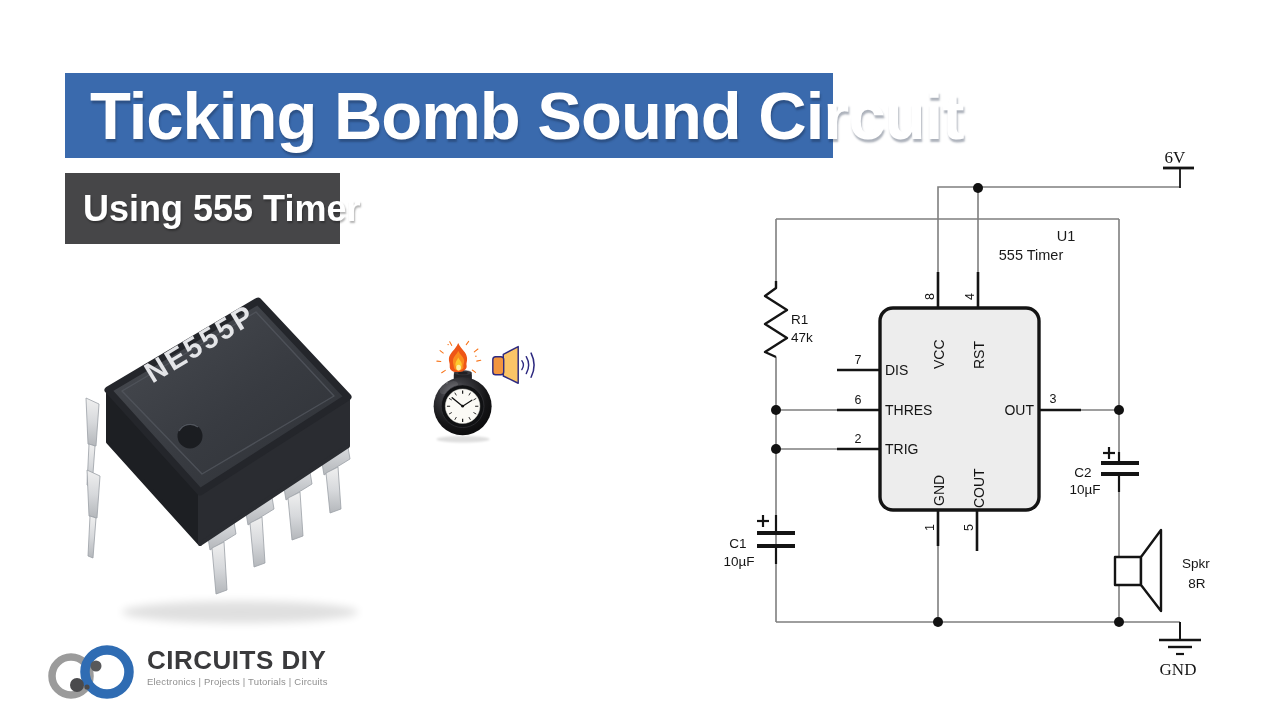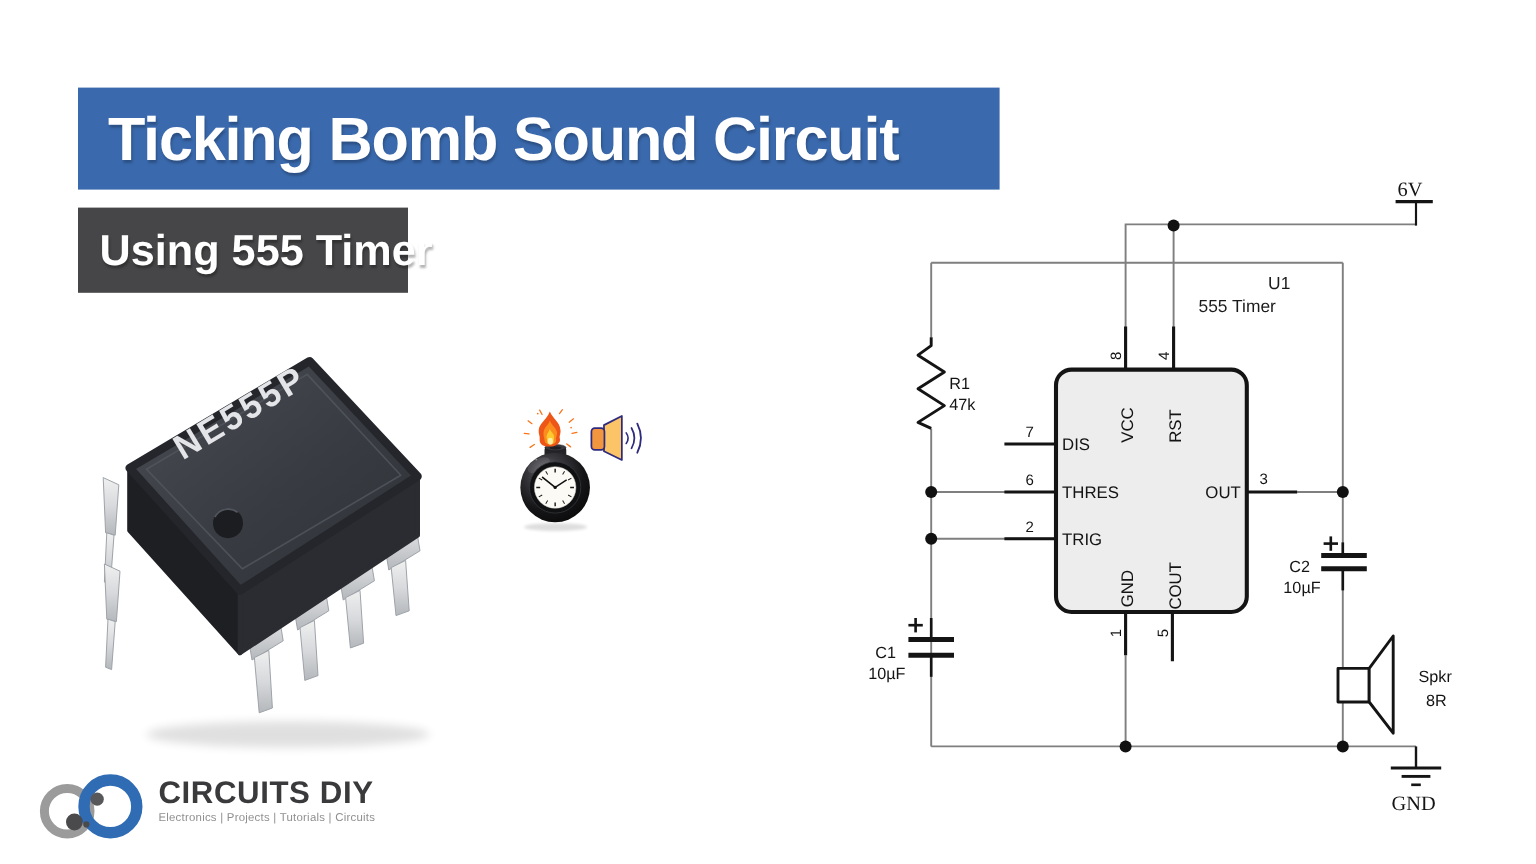--- a/index.html
+++ b/index.html
@@ -2,29 +2,29 @@
 <html><head>
 <meta charset="utf-8">
 <style>
   html,body{margin:0;padding:0;background:#fff;}
   #stage{position:relative;width:1280px;height:720px;background:#ffffff;overflow:hidden;
          font-family:"Liberation Sans",sans-serif;}
   .abs{position:absolute;}
   
   #title-bar{left:65px;top:73px;width:768px;height:85px;background:#3a6aad;
              display:flex;align-items:center;padding-left:25px;box-sizing:border-box;}
-  #title-bar h1{margin:0;color:#ffffff;font-size:51px;font-weight:bold;letter-spacing:-1px;
+  #title-bar h1{margin:0;color:#ffffff;font-size:67px;font-weight:bold;letter-spacing:-1px;
                 text-shadow:1px 3px 2px rgba(20,35,60,.35);white-space:nowrap;}
   
   #subtitle-bar{left:65px;top:173px;width:275px;height:71px;background:#464648;
                 display:flex;align-items:center;padding-left:18px;box-sizing:border-box;}
   #subtitle-bar h2{margin:0;color:#ffffff;font-size:36px;font-weight:bold;
                    text-shadow:1px 2px 2px rgba(0,0,0,.3);white-space:nowrap;}
   
-  #logo{left:29px;top:645px;display:flex;align-items:flex-start;}
+  #logo{left:44px;top:645px;display:flex;align-items:flex-start;}
   #logo-text{margin-left:7px;}
   #brand{color:#3a3a3c;font-size:26px;font-weight:bold;letter-spacing:.5px;line-height:30px;
          font-family:"Liberation Sans",sans-serif;}
   #tagline{color:#8f8f8f;font-size:9.5px;font-weight:normal;letter-spacing:.2px;margin-top:1px;}
   svg text{font-family:"Liberation Sans",sans-serif;}
   svg text.serif{font-family:"Liberation Serif","DejaVu Serif",serif;}
 </style>
 </head>
 <body>
 

